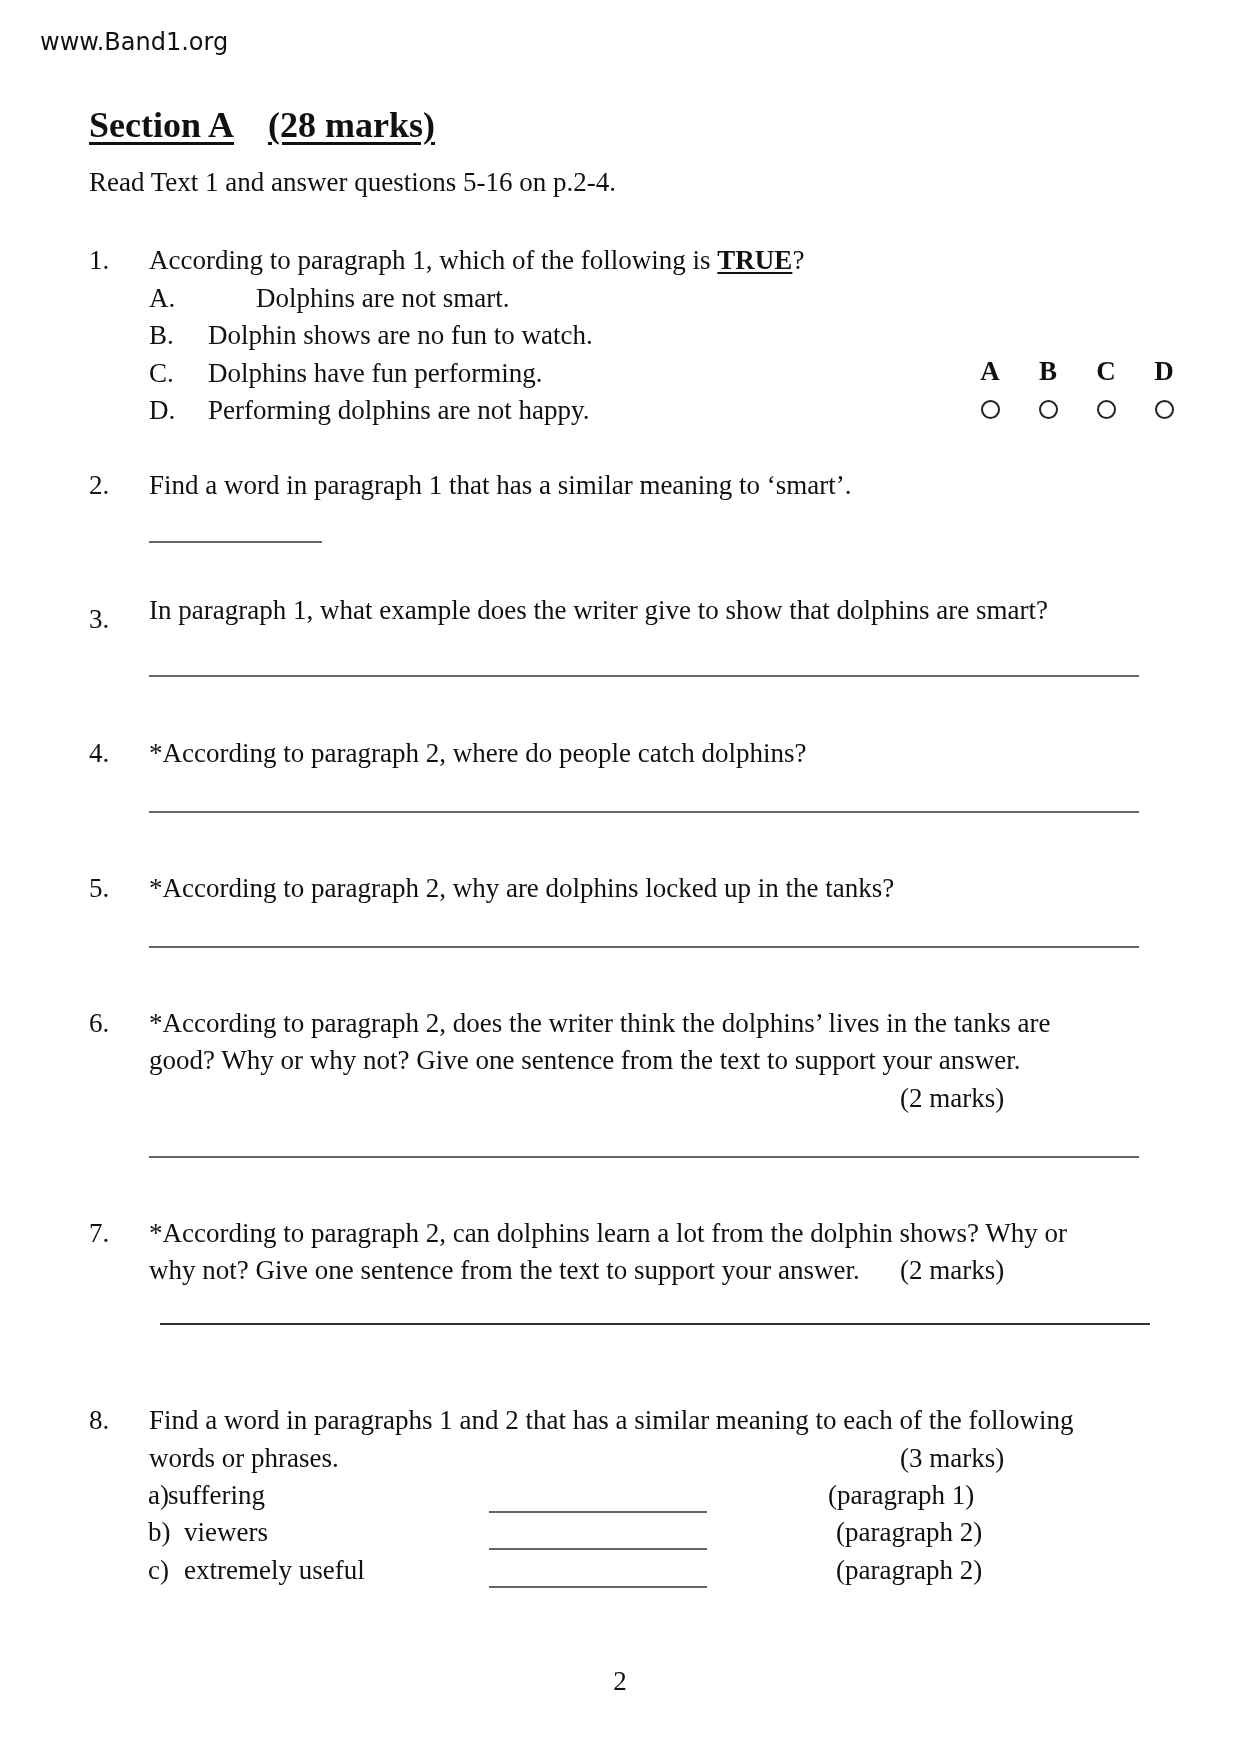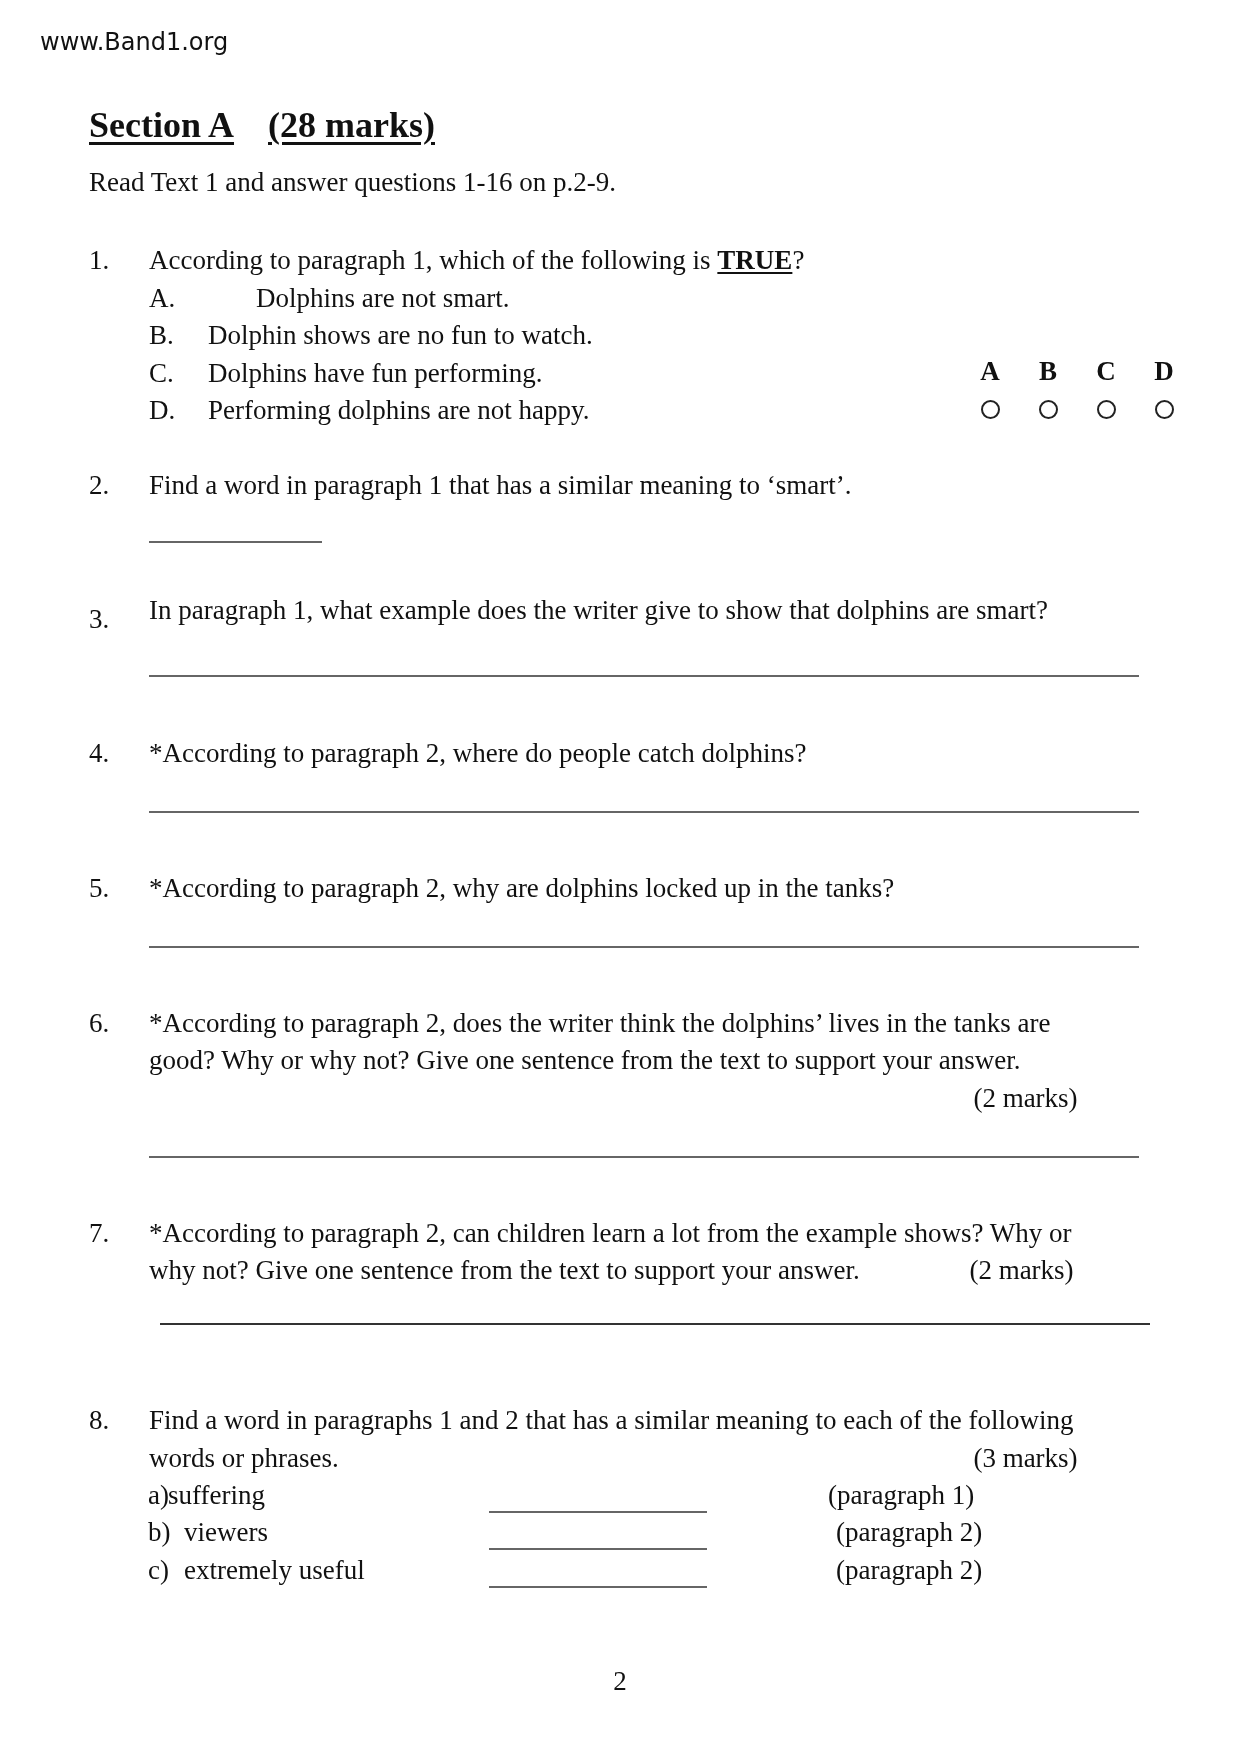--- a/index.html
+++ b/index.html
@@ -12,31 +12,31 @@
   .txt { font-size: 27px; line-height: 37px; }
   .num { left: 89px; }
   .q { left: 149px; }
   .opt-letter { left: 149px; }
   .opt-text { left: 208px; }
   .bold-u { font-weight: bold; text-decoration: underline; text-decoration-thickness: 2px; text-underline-offset: 3px; }
   .line { position: absolute; height: 2px; background: #666; }
   .line.dark { background: #333; }
   .choice-letter { font-size: 27px; font-weight: bold; width: 30px; text-align: center; }
   .circle { width: 19px; height: 19px; border: 2px solid #222; border-radius: 50%; box-sizing: border-box; }
-  .right { text-align: center; }
+  .right { text-align: left; }
   .pagenum { left: 0; width: 1240px; text-align: center; font-size: 27px; }
 </style>
 </head>
 <body>
 
 <div class="site">www.Band1.org</div>
 
 <div class="abs title"><span>Section A</span><span class="gap"></span><span>(28 marks)</span></div>
 
-<div class="abs txt" style="left:89px; top:164px;">Read Text 1 and answer questions 1-16 on p.2-9.</div>
+<div class="abs txt" style="left:89px; top:164px;">Read Text 1 and answer questions 5-16 on p.2-4.</div>
 
 <div class="abs txt num" style="top:242px;">1.</div>
 <div class="abs txt q" style="top:242px;"><span>According to paragraph 1, which of the following is </span><span class="bold-u">TRUE</span><span>?</span></div>
 
 <div class="abs txt opt-letter" style="top:280px;">A.</div>
 <div class="abs txt opt-text" style="top:280px;margin-left:48px;">Dolphins are not smart.</div>
 <div class="abs txt opt-letter" style="top:317px;">B.</div>
 <div class="abs txt opt-text" style="top:317px;">Dolphin shows are no fun to watch.</div>
 <div class="abs txt opt-letter" style="top:355px;">C.</div>
 <div class="abs txt opt-text" style="top:355px;">Dolphins have fun performing.</div>
@@ -68,21 +68,21 @@
 <div class="abs txt q" style="top:870px;">*According to paragraph 2, why are dolphins locked up in the tanks?</div>
 <div class="line" style="left:149px; top:946px; width:990px;"></div>
 
 <div class="abs txt num" style="top:1005px;">6.</div>
 <div class="abs txt q" style="top:1005px;">*According to paragraph 2, does the writer think the dolphins’ lives in the tanks are</div>
 <div class="abs txt q" style="top:1042px;">good? Why or why not? Give one sentence from the text to support your answer.</div>
 <div class="abs txt right" style="left:900px; width:251px; top:1080px;">(2 marks)</div>
 <div class="line" style="left:149px; top:1156px; width:990px;"></div>
 
 <div class="abs txt num" style="top:1215px;">7.</div>
-<div class="abs txt q" style="top:1215px;">*According to paragraph 2, can children learn a lot from the example shows? Why or</div>
+<div class="abs txt q" style="top:1215px;">*According to paragraph 2, can dolphins learn a lot from the dolphin shows? Why or</div>
 <div class="abs txt q" style="top:1252px;">why not? Give one sentence from the text to support your answer.</div>
 <div class="abs txt right" style="left:900px; width:243px; top:1252px;">(2 marks)</div>
 <div class="line dark" style="left:160px; top:1323px; width:990px;"></div>
 
 <div class="abs txt num" style="top:1402px;">8.</div>
 <div class="abs txt q" style="top:1402px;">Find a word in paragraphs 1 and 2 that has a similar meaning to each of the following</div>
 <div class="abs txt q" style="top:1440px;">words or phrases.</div>
 <div class="abs txt right" style="left:900px; width:251px; top:1440px;">(3 marks)</div>
 
 <div class="abs txt" style="left:148px; top:1477px;">a)</div>

